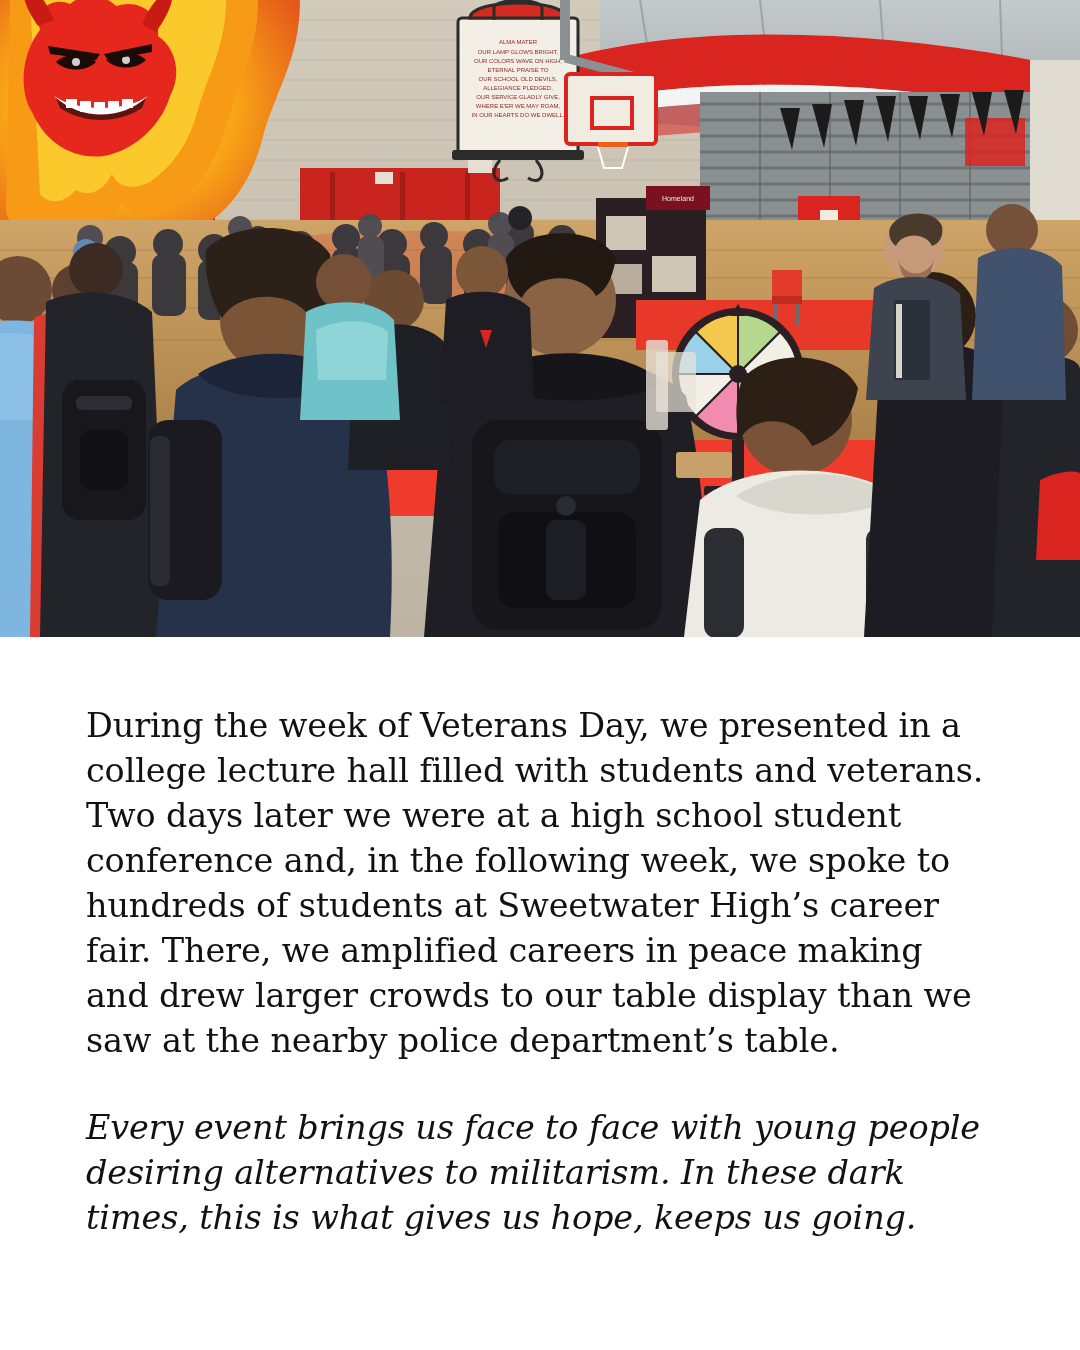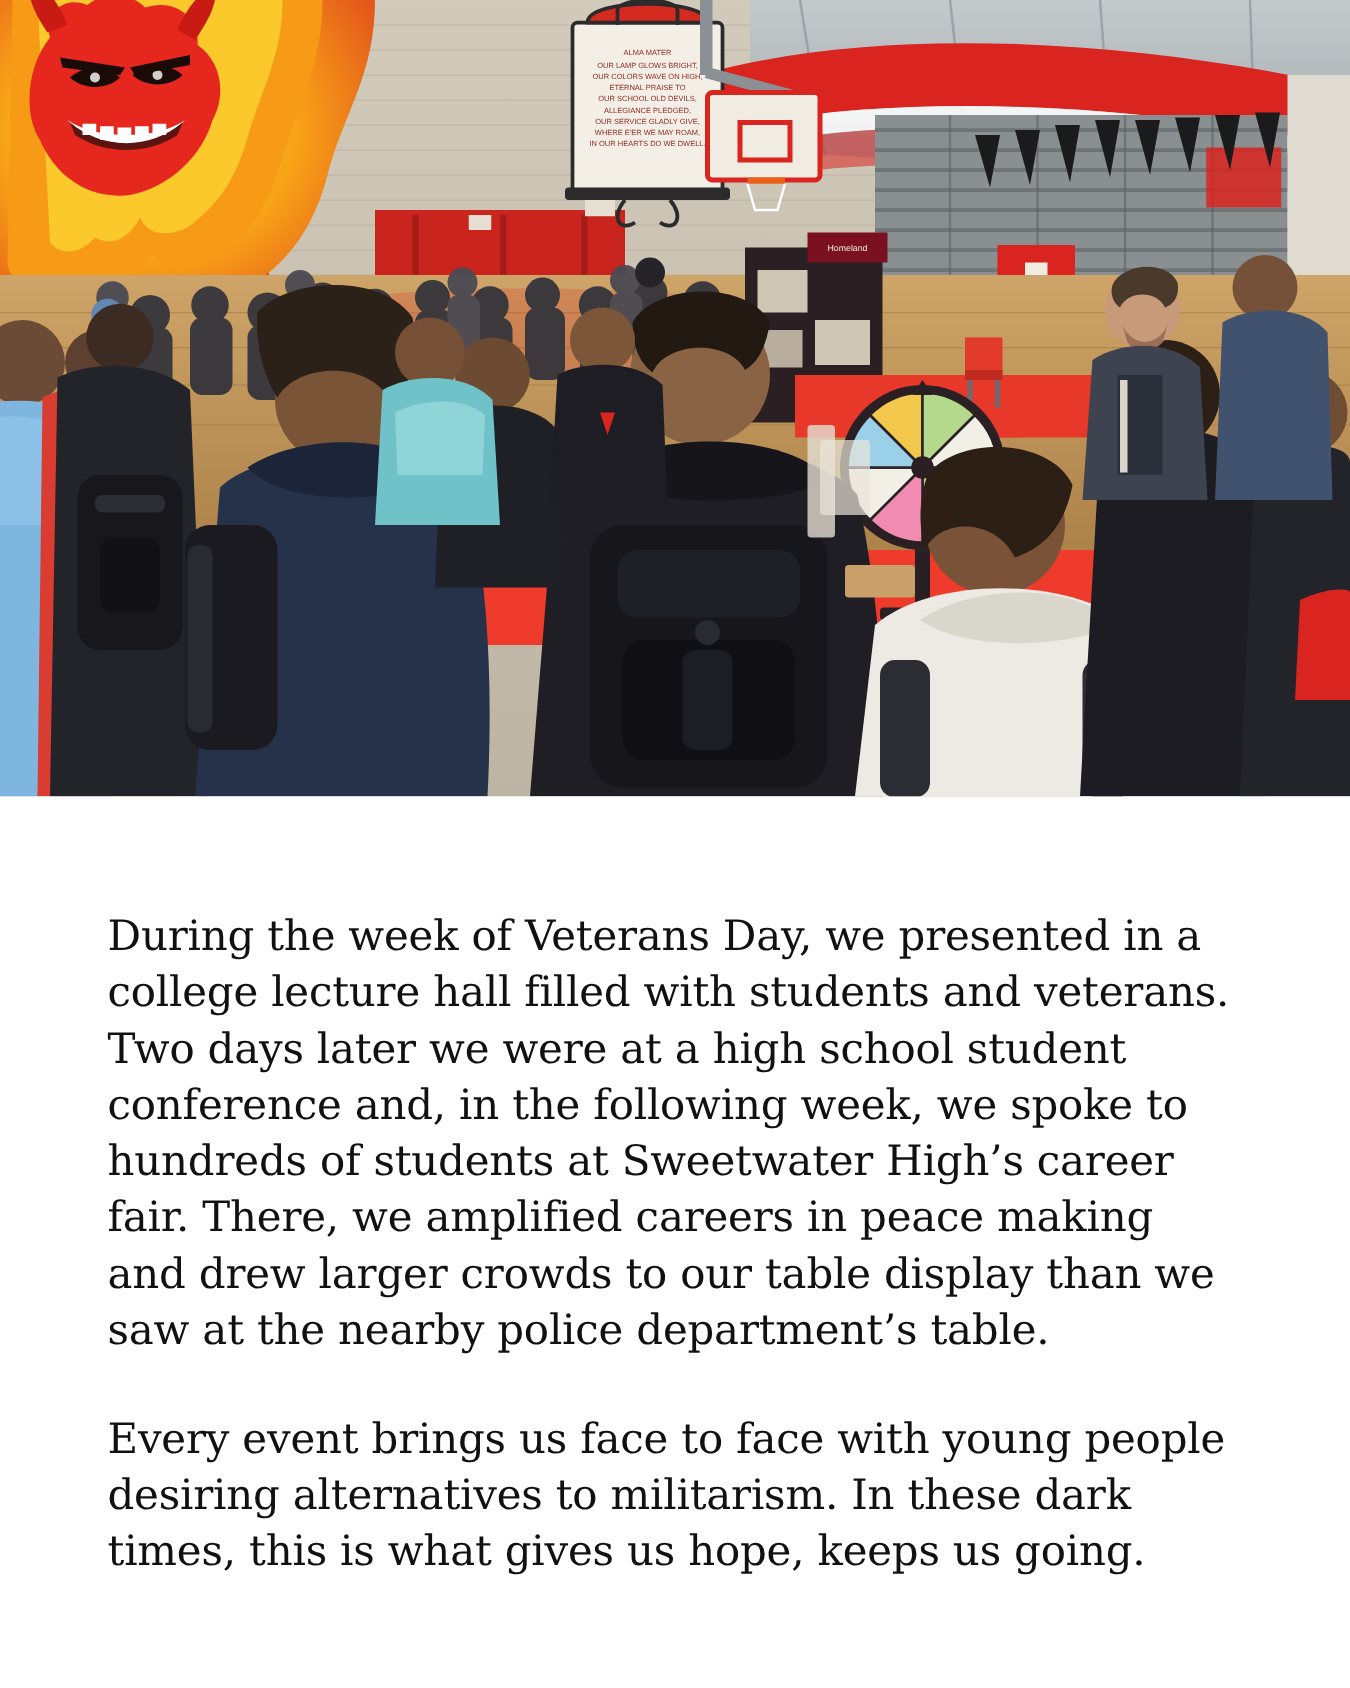--- a/index.html
+++ b/index.html
@@ -28,32 +28,32 @@
     width: 1080px;
     height: 637px;
     overflow: hidden;
     background: #b9b2a6;
   }
   .photo-svg { display: block; width: 1080px; height: 637px; }
 
   
   .caption {
     flex: 1;
-    padding: 89px 86px 0 86px;
+    padding: 66px 86px 0 86px;
     box-sizing: border-box;
   }
   .para {
     font-family: "DejaVu Serif", serif;
     font-size: 33.5px;
     line-height: 45px;
     color: #111111;
     letter-spacing: -0.15px;
     margin: 0;
   }
-  .para + .para { margin-top: 42px; }
+  .para + .para { margin-top: 42px; font-style: italic; }
 </style>
 </head>
 <body>
 
 <div class="page">
 
   <div class="photo">
     <svg class="photo-svg" viewBox="0 0 1080 637" preserveAspectRatio="xMidYMid slice">
       <defs>
         <linearGradient id="ceil" x1="0" y1="0" x2="0" y2="1">

